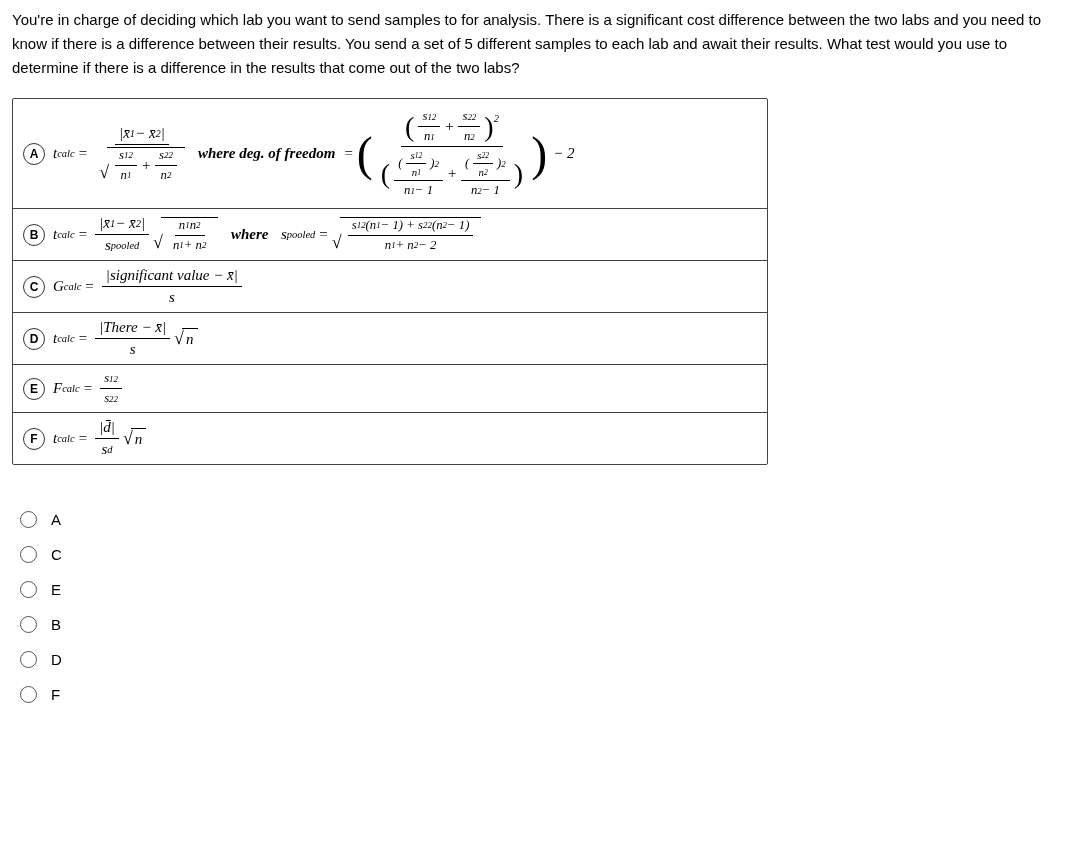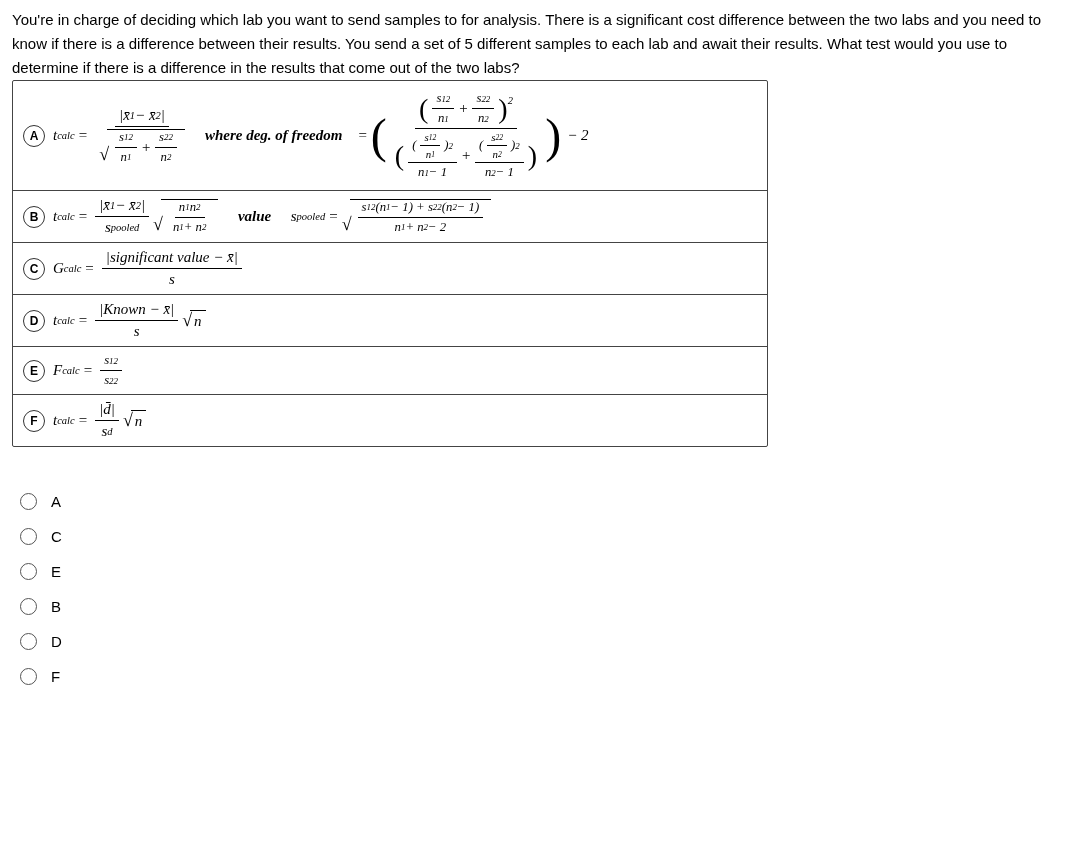--- a/index.html
+++ b/index.html
@@ -6,20 +6,21 @@
     font-family: Arial, sans-serif;
     font-size: 15px;
     margin: 0;
     padding: 8px 12px;
     background: #fff;
     width: 1084px;
     box-sizing: border-box;
   }
   .question-text {
     line-height: 1.6;
+    margin-bottom: 18px;
   }
   .options-box {
     border: 1px solid #444;
     border-radius: 2px;
     margin-bottom: 28px;
     display: inline-block;
     width: 754px;
   }
   .option-row {
     border-top: 1px solid #444;
@@ -68,21 +69,21 @@
     align-self: flex-end;
     margin-right: -2px;
   }
   .sqrt-body {
     border-top: 1.5px solid #000;
     padding: 0 4px;
     display: flex;
     align-items: center;
   }
   sub, sup { font-size: 0.7em; font-style: italic;}
-  .where { font-style: italic; font-weight: bold; margin: 0 12px;}
+  .where { font-style: italic; font-weight: bold; margin: 0 5px;}
   .eq { margin: 0 4px; font-style: normal;}
   .answer-list { margin-left: 8px; }
   .answer-item {
     display: flex;
     align-items: center;
     margin: 18px 0;
     font-size: 15px;
   }
   .radio {
     width: 15px;
@@ -191,21 +192,21 @@
       </span>
       <span class="sqrt">
           <span class="sqrt-sym">√</span>
           <span class="sqrt-body">
         <span class="frac small-frac">
               <span class="num">n<sub>1</sub>n<sub>2</sub></span>
               <span class="den">n<sub>1</sub> + n<sub>2</sub></span>
             </span>
       </span>
         </span>
-      &nbsp;&nbsp;<span class="where">value</span>&nbsp;
+      &nbsp;&nbsp;<span class="where">where</span>&nbsp;
       s<sub>pooled</sub> <span class="eq">=</span>
       <span class="sqrt">
           <span class="sqrt-sym">√</span>
           <span class="sqrt-body">
         <span class="frac small-frac">
           <span class="num">s<sub>1</sub><sup>2</sup>(n<sub>1</sub> − 1) + s<sub>2</sub><sup>2</sup>(n<sub>2</sub> − 1)</span>
           <span class="den">n<sub>1</sub> + n<sub>2</sub> − 2</span>
         </span>
       </span>
         </span>
@@ -223,21 +224,21 @@
       </span>
     </span>
   </div>
 
   
   <div class="option-row">
     <span class="option-letter">D</span>
     <span class="formula">
       t<sub>calc</sub> <span class="eq">=</span>
       <span class="frac">
-        <span class="num">|Known − x̄|</span>
+        <span class="num">|There − x̄|</span>
         <span class="den">s</span>
       </span>
       <span class="sqrt">
           <span class="sqrt-sym">√</span>
           <span class="sqrt-body">n</span>
         </span>
     </span>
   </div>
 
   

